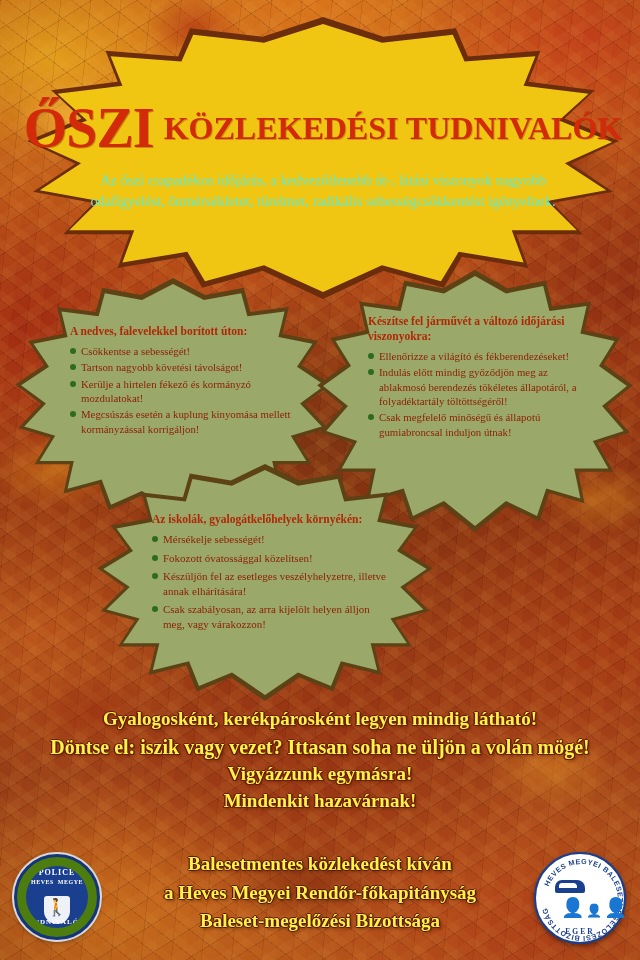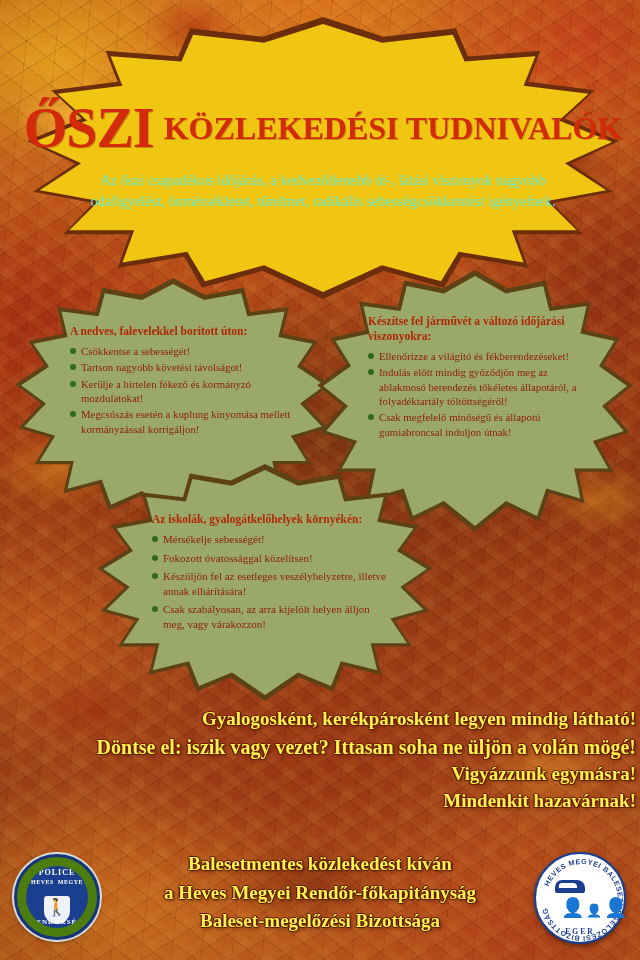--- a/index.html
+++ b/index.html
@@ -224,21 +224,20 @@
     font-size: 19px;
     font-weight: bold;
     color: #fff24a;
     line-height: 1.42;
     text-shadow:
       -1.4px 0 0 #6b1e02, 1.4px 0 0 #6b1e02,
       0 -1.4px 0 #6b1e02, 0 1.4px 0 #6b1e02,
       1px 1px 0 #6b1e02, -1px 1px 0 #6b1e02,
       2px 2px 3px rgba(60,15,0,0.5);
     padding: 0 4px;
-    text-align: right;
   }
   .slogan.small { font-size: 20px; }
 
   
   #footer {
     position: absolute;
     left: 0;
     top: 838px;
     width: 640px;
     height: 122px;
@@ -471,21 +470,21 @@
     <div class="badge" id="police-badge">
       <div class="inner">
         <div class="band-top">POLICE</div>
         <div class="mid">
           <span>HEVES</span>
           <span>MEGYE</span>
         </div>
         <div class="crest">
           <div class="walk">🚶</div>
         </div>
-        <div class="band-bottom">RENDŐRSÉG</div>
+        <div class="band-bottom">TUDNIVALÓK</div>
       </div>
     </div>
 
     <div id="footer-text">
       <div>Balesetmentes közlekedést kíván</div>
       <div>a Heves Megyei Rendőr-főkapitányság</div>
       <div>Baleset-megelőzési Bizottsága</div>
     </div>
 
     <div class="badge" id="prevention-badge">

